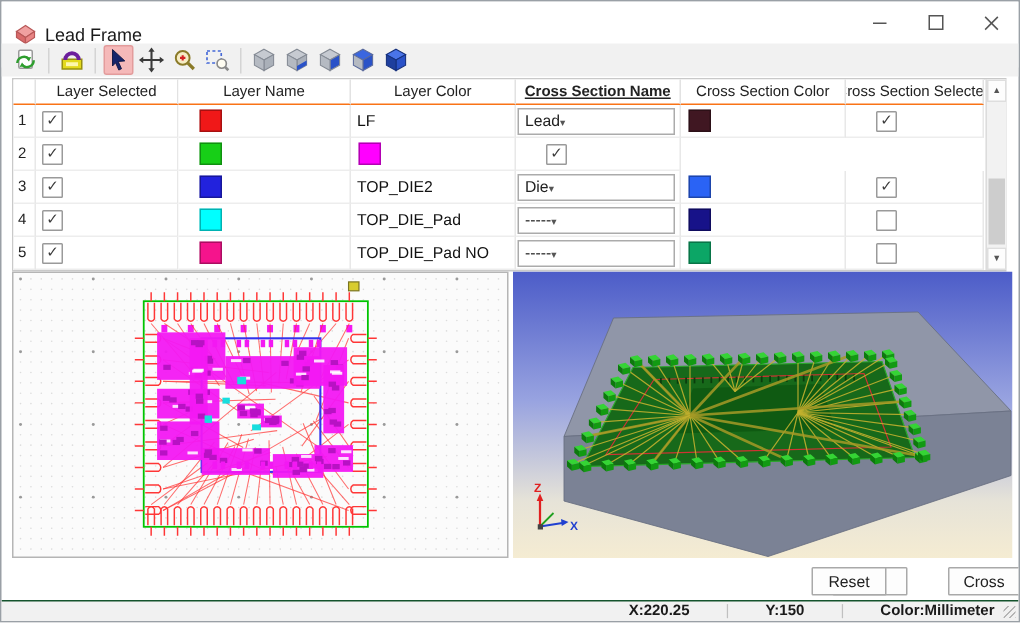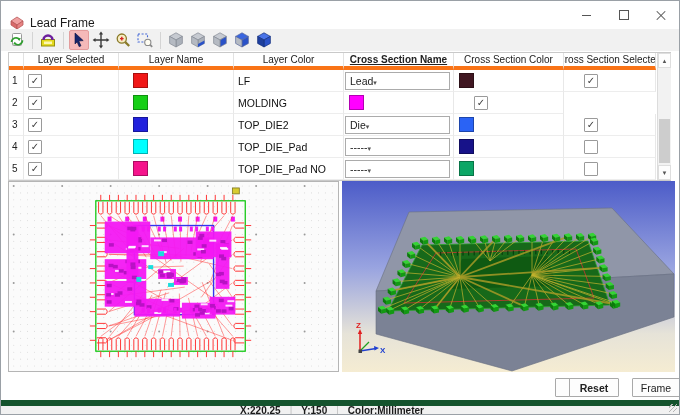--- a/index.html
+++ b/index.html
@@ -21,21 +21,21 @@
   .toolbar{position:absolute;left:0;top:28px;width:100%;height:22px;background:#f1f1f1;display:flex;align-items:center;padding-left:5px;box-sizing:border-box;}
   .tbtn{width:20px;height:20px;margin:0 1px;border:1px solid transparent;border-radius:2px;display:flex;align-items:center;justify-content:center;box-sizing:border-box;}
   .tbtn.sel{background:#f5b9b9;border-color:#e39c9c;}
   .tsep{width:1px;height:17px;background:#d4d4d4;margin:0 4px;}
 
   
   .tbl-wrap{position:absolute;left:7px;top:51px;width:661px;height:127px;border:1px solid #c9c9c9;box-sizing:content-box;}
   .tbl-head,.tbl-row{display:grid;grid-template-columns:15px 95px 115px 110px 110px 110px 92px;}
   .tbl-head{height:17px;}
   .tbl-row{height:22px;}
-  .hcell{font-size:10px;color:#222;display:flex;align-items:center;justify-content:center;border-right:1px solid #e2e2e2;border-bottom:4px solid #f97316;background:#fff;overflow:hidden;white-space:nowrap;}
+  .hcell{font-size:10px;color:#222;display:flex;align-items:center;justify-content:center;border-right:1px solid #e2e2e2;border-bottom:1px solid #f97316;background:#fff;overflow:hidden;white-space:nowrap;}
   .hcell.bold{font-weight:bold;text-decoration:underline;}
   .cell{display:flex;align-items:center;border-right:1px solid #e8e8e8;border-bottom:1px solid #ededed;background:#fff;font-size:10.5px;color:#111;overflow:hidden;white-space:nowrap;}
   .cell.num{padding-left:3px;font-size:10px;color:#222;}
   .cb{width:12px;height:12px;border:1px solid #9a9a9a;border-radius:1px;background:#fff;font-size:10px;line-height:11px;text-align:center;color:#3c3c3c;flex:none;}
   .cb.on::after{content:"✓";}
   .cell .cb{margin-left:4px;}
   .cell.csel .cb{margin-left:20px;}
   .swatch{width:13px;height:13px;border:1px solid rgba(0,0,0,0.3);margin-left:14px;flex:none;}
   .swatch.cross{margin-left:5px;}
   .cell.name{padding-left:4px;text-align:center;}
@@ -49,24 +49,24 @@
   .sbtn.up{top:0;} .sbtn.down{bottom:0;}
   .sthumb{position:absolute;left:1px;top:66px;width:11px;height:44px;background:#cdcdcd;}
 
   
   #view2d{position:absolute;left:7px;top:180px;width:331px;height:191px;border:1px solid #b5b5b5;box-sizing:border-box;background:#fbfbfb;}
   #view3d{position:absolute;left:341px;top:180px;width:333px;height:191px;}
   #view2d svg,#view3d svg{display:block;width:100%;height:100%;}
 
   
   .btn{position:absolute;top:377px;height:19px;background:#fdfdfd;border:1px solid #a9a9a9;border-radius:1px;font-size:10.5px;color:#222;display:flex;align-items:center;justify-content:center;box-sizing:border-box;font-family:inherit;}
-  #btn-ok{left:515px;width:50px;margin-left:39px;} #btn-reset{left:568px;width:50px;font-weight:bold;} #btn-cancel{left:631px;width:48px;}
+  #btn-ok{left:515px;width:50px;margin-left:39px;} #btn-reset{left:540px;width:50px;} #btn-cancel{left:631px;width:48px;}
 
   
-  .statusbar{position:absolute;left:0;top:399px;width:100%;height:14px;background:#f1f1f1;border-top:6px solid #14532d;display:flex;align-items:center;justify-content:center;gap:9px;padding-right:16px;box-sizing:border-box;font-size:10px;font-weight:600;color:#1a1a1a;}
+  .statusbar{position:absolute;left:0;top:399px;width:100%;height:14px;background:#f1f1f1;border-top:1px solid #14532d;display:flex;align-items:center;justify-content:flex-end;gap:24px;padding-right:16px;box-sizing:border-box;font-size:10px;font-weight:600;color:#1a1a1a;}
   .statusbar .sep{color:#c0c0c0;font-weight:400;}
   .grip{position:absolute;right:2px;bottom:2px;width:8px;height:8px;background:
     repeating-linear-gradient(135deg,transparent 0 2px,#b5b5b5 2px 3px);}
 </style>
 </head>
 <body>
 
 <div id="window">
 
   <div class="titlebar">
@@ -209,21 +209,20 @@
           </div>
   </div>
   <div class="tbl-row">
     <div class="cell num">2</div>
     <div class="cell">
       <span class="cb on"></span>
           </div>
     <div class="cell">
       <span class="swatch" style="background: rgb(23, 207, 23);"></span>
           </div>
-    <div class="cell name">MOLDING</div>
     <div class="cell">
       <span class="swatch cross" style="background: rgb(255, 0, 255);"></span>
           </div>
     <div class="cell csel">
       <span class="cb on"></span>
           </div>
   </div>
   <div class="tbl-row">
     <div class="cell num">3</div>
     <div class="cell">
@@ -2019,21 +2018,21 @@
     <line x1="18" y1="170" x2="27" y2="161" stroke="#20a020" stroke-width="1.2"></line>
     <rect x="16.5" y="168.5" width="3.5" height="3.5" fill="#444"></rect>
     <text x="14" y="147" font-size="8" font-weight="bold" fill="#e02020" font-family="Liberation Sans, sans-serif">Z</text>
     <text x="38" y="172" font-size="8" font-weight="bold" fill="#2040d0" font-family="Liberation Sans, sans-serif">X</text>
         </g>
       </svg>
     </div>
 
   <button class="btn" id="btn-ok">OK</button>
   <button class="btn" id="btn-reset">Reset</button>
-  <button class="btn" id="btn-cancel">Frame</button>
+  <button class="btn" id="btn-cancel">Cross</button>
 
   <div class="statusbar">
     <span>X:220.25</span>
     <span class="sep">|</span>
     <span>Y:150</span>
     <span class="sep">|</span>
     <span>Color:Millimeter</span>
   </div>
   <div class="grip"></div>
 

